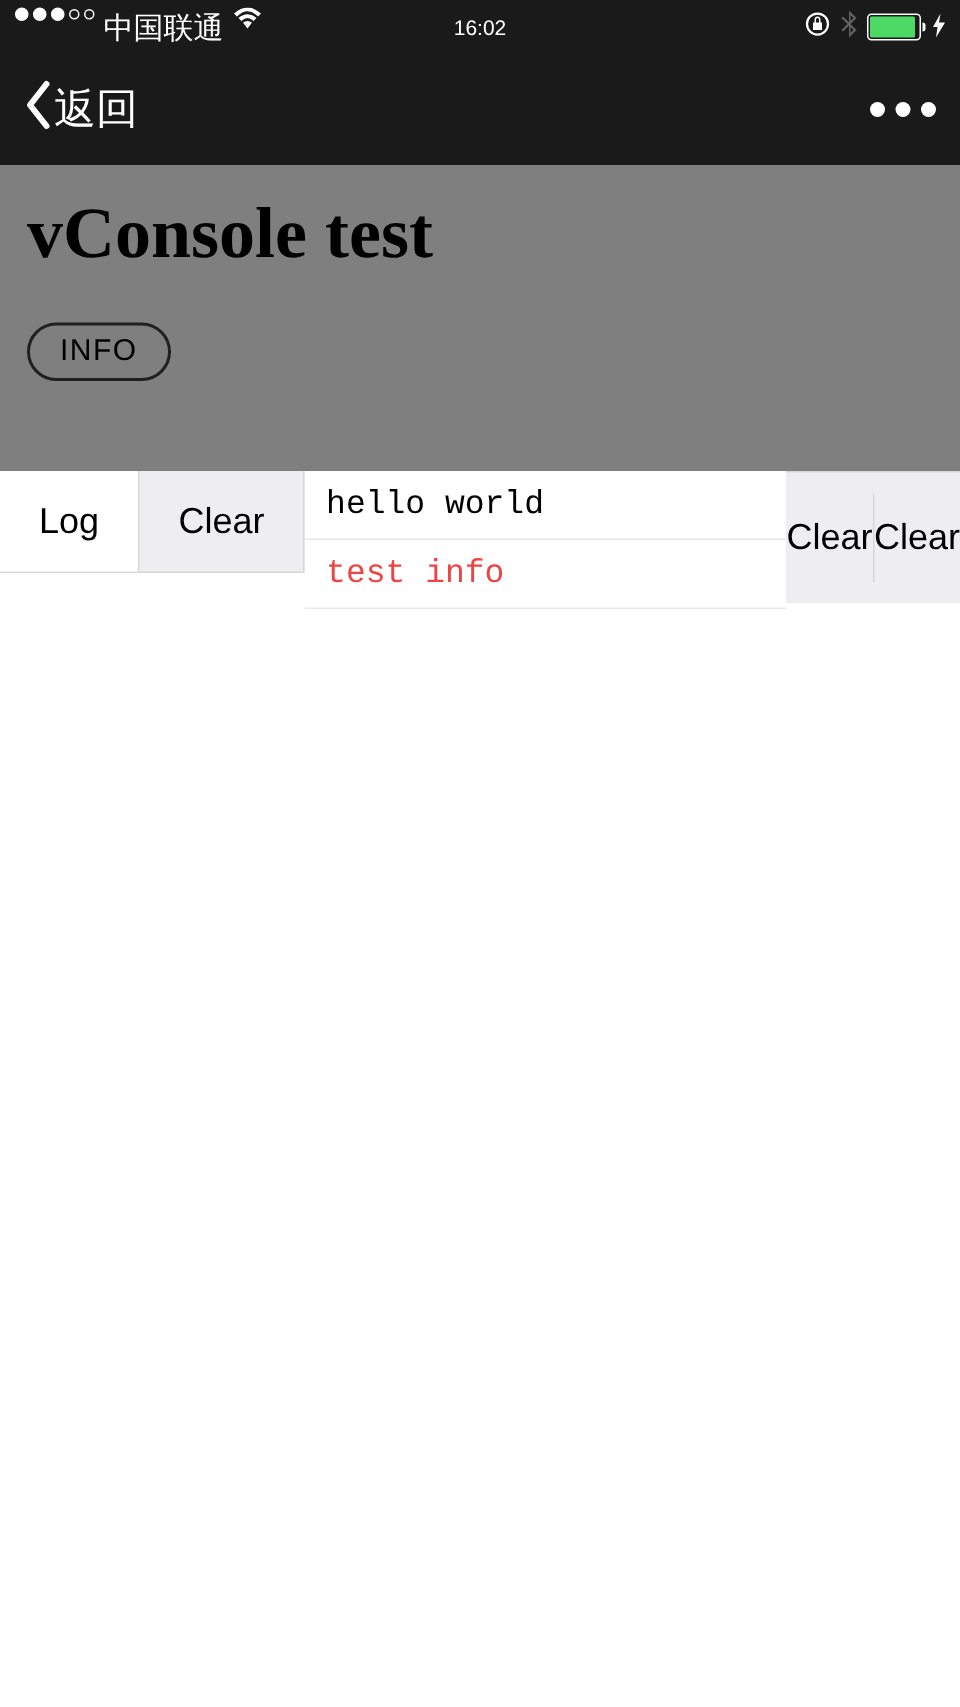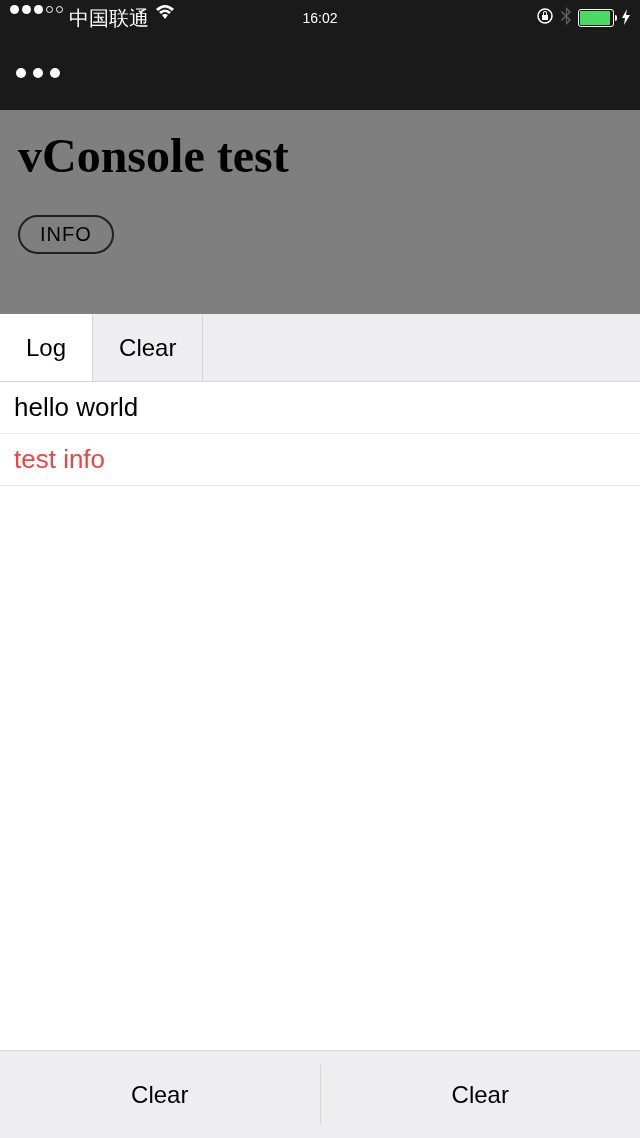--- a/index.html
+++ b/index.html
@@ -162,21 +162,21 @@
     }
     .vconsole {
       position: absolute;
       top: 314px;
       left: 0;
       right: 0;
       bottom: 0;
       background: #fff;
       z-index: 10;
       display: flex;
-      flex-direction: column;
+      flex-direction: row;
     }
     .vconsole-tabs {
       display: flex;
       background: #eeeef0;
       border-bottom: 1px solid #d6d6d6;
       height: 68px;
     }
     .tab {
       padding: 0 26px;
       display: flex;
@@ -187,22 +187,23 @@
     }
     .tab.active {
       background: #fff;
     }
     .log-area {
       flex: 1;
       overflow-y: auto;
     }
     .log-entry {
       padding: 10px 14px;
-      font-size: 26px;
+      font-size: 22px;
       border-bottom: 1px solid #e8e8e8;
+      font-family: Liberation Mono, monospace;
     }
     .log-entry.info {
       color: #ef4444;
     }
     .vconsole-footer {
       display: flex;
       background: #eeeef0;
       border-top: 1px solid #d6d6d6;
       height: 88px;
     }
@@ -258,20 +259,28 @@
     </div>
     <span class="bolt">
       <svg width="8" height="16" viewBox="0 0 8 16">
           <path fill="#fff" d="M5 0 L0 9 L3 9 L2 16 L8 6 L4 6 Z"></path>
         </svg>
     </span>
   </div>
 </div>
 
 <div class="nav-bar">
+  <div class="back-button">
+    <span class="back-chevron">
+      <svg width="18" height="34" viewBox="0 0 18 34">
+          <path fill="none" stroke="#fff" stroke-width="4" stroke-linecap="round" stroke-linejoin="round" d="M15 3 L4 17 L15 31"></path>
+        </svg>
+    </span>
+    <span>返回</span>
+  </div>
   <div class="more-dots">
     <div class="more-dot"></div>
     <div class="more-dot"></div>
     <div class="more-dot"></div>
   </div>
 </div>
 
 <div class="page-overlay"></div>
 
 <div class="page-content">

